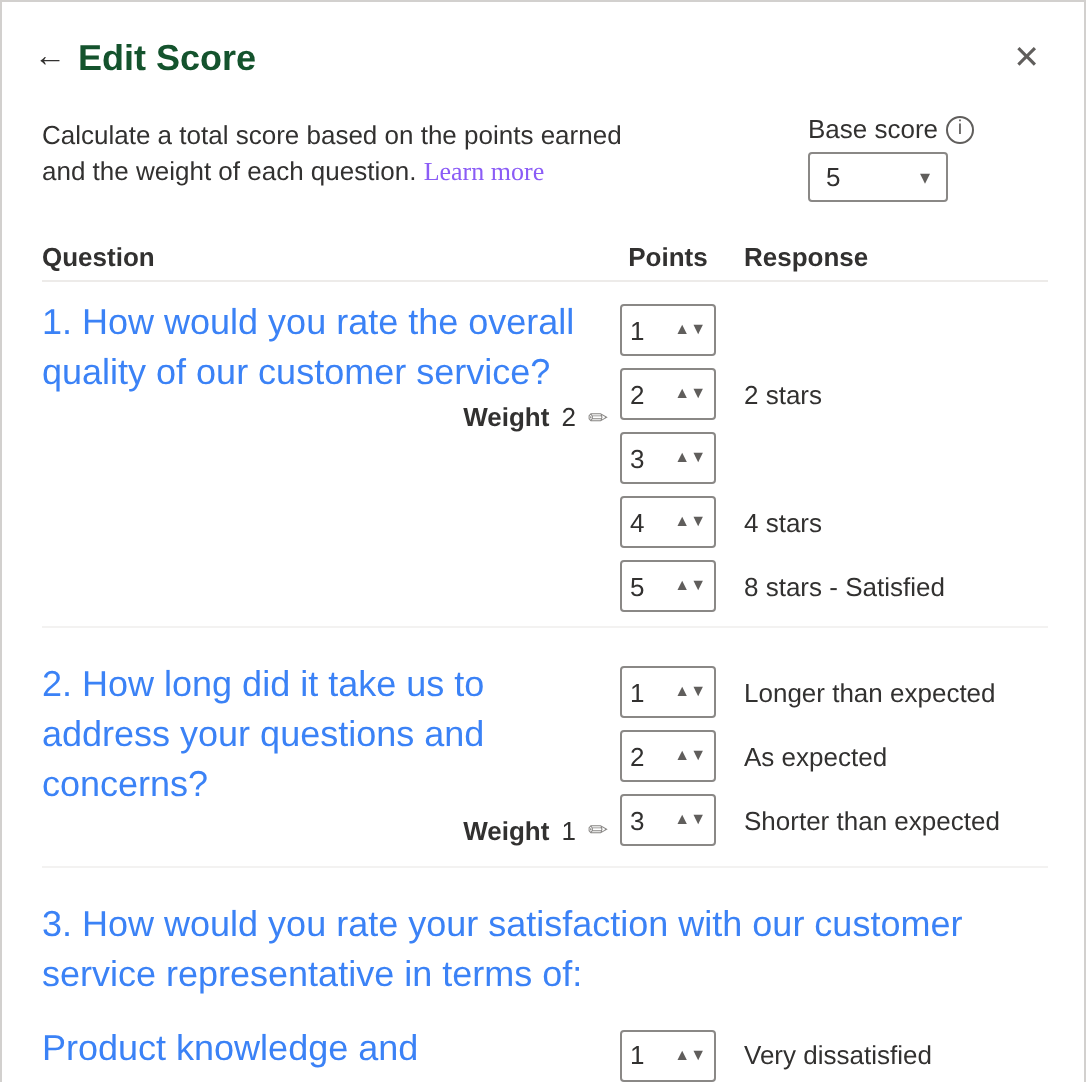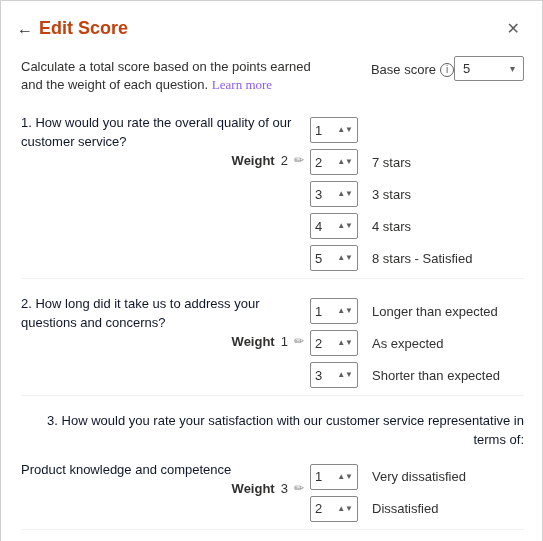--- a/index.html
+++ b/index.html
@@ -33,21 +33,21 @@
       cursor: pointer;
       padding: 2px 6px 2px 0;
       color: #323130;
       font-size: 16px;
       display: flex;
       align-items: center;
     }
     .title {
       font-size: 18px;
       font-weight: 600;
-      color: #c2410c;
+      color: #14532d;
       flex: 1;
     }
     .close-btn {
       background: none;
       border: none;
       cursor: pointer;
       font-size: 16px;
       color: #605e5c;
       padding: 2px 4px;
     }
@@ -61,21 +61,22 @@
       line-height: 1.4;
     }
     .learn-more {
       color: #8b5cf6;
       text-decoration: none;
       cursor: pointer;
       font-family: Liberation Serif, serif;
     }
     .base-score-section {
       display: flex;
-      align-items: flex-end;
+      flex-direction: column;
+      align-items: flex-start;
       min-width: 120px;
       margin-top: -2px;
     }
     .base-score-label {
       font-size: 13px;
       color: #323130;
       margin-bottom: 4px;
       display: flex;
       align-items: center;
       gap: 4px;
@@ -123,22 +124,22 @@
       color: #323130;
     }
     .col-question { flex: 1; }
     .col-points { width: 60px; text-align: center; }
     .col-response { width: 160px; padding-left: 8px; }
     .question-block {
       margin-bottom: 8px;
     }
     .question-text {
       flex: 1;
-      font-size: 13px;
-      color: #0f172a;
+      font-size: 18px;
+      color: #3b82f6;
       line-height: 1.4;
     }
     .weight-row {
       display: flex;
       align-items: center;
       gap: 6px;
       padding: 2px 0 6px 0;
       font-size: 13px;
       color: #323130;
       justify-content: flex-end;
@@ -226,20 +227,25 @@
           <span>Base score</span>
           <span class="info-icon">i</span>
         </div>
         <div class="base-score-select">
           <span>5</span>
           <span class="chevron-down">▾</span>
         </div>
       </div>
     </div>
 
+    <div class="table-header">
+      <div class="col-question">Question</div>
+      <div class="col-points">Points</div>
+      <div class="col-response">Response</div>
+    </div>
 
     <div class="question-block">
       <div class="question-responses-row">
         <div class="question-col">
           <div class="question-text">1. How would you rate the overall quality of our customer service?</div>
           <div class="weight-row">
             <span class="weight-label">Weight</span>
             <span class="weight-value">2</span>
             <span class="edit-icon">✏</span>
           </div>
@@ -253,30 +259,29 @@
               </div>
             </div>
           </div>
           <div class="response-row">
             <div class="points-input-wrap">
               <div class="points-input">
                 <span>2</span>
                 <span class="spinner">▲▼</span>
               </div>
             </div>
-            <div class="response-text">7 stars</div>
+            <div class="response-text">2 stars</div>
           </div>
           <div class="response-row">
             <div class="points-input-wrap">
               <div class="points-input">
                 <span>3</span>
                 <span class="spinner">▲▼</span>
               </div>
             </div>
-            <div class="response-text">3 stars</div>
           </div>
           <div class="response-row">
             <div class="points-input-wrap">
               <div class="points-input">
                 <span>4</span>
                 <span class="spinner">▲▼</span>
               </div>
             </div>
             <div class="response-text">4 stars</div>
           </div>
@@ -329,21 +334,21 @@
                 <span class="spinner">▲▼</span>
               </div>
             </div>
             <div class="response-text">Shorter than expected</div>
           </div>
         </div>
       </div>
     </div>
 
     <div class="question-block">
-      <div class="question-text" style="padding: 8px 0 4px 0; text-align: right;">3. How would you rate your satisfaction with our customer service representative in terms of:</div>
+      <div class="question-text" style="padding: 8px 0 4px 0;">3. How would you rate your satisfaction with our customer service representative in terms of:</div>
 
       <div class="question-responses-row">
         <div class="question-col">
           <div class="question-text">Product knowledge and competence</div>
           <div class="weight-row">
             <span class="weight-label">Weight</span>
             <span class="weight-value">3</span>
             <span class="edit-icon">✏</span>
           </div>
         </div>

